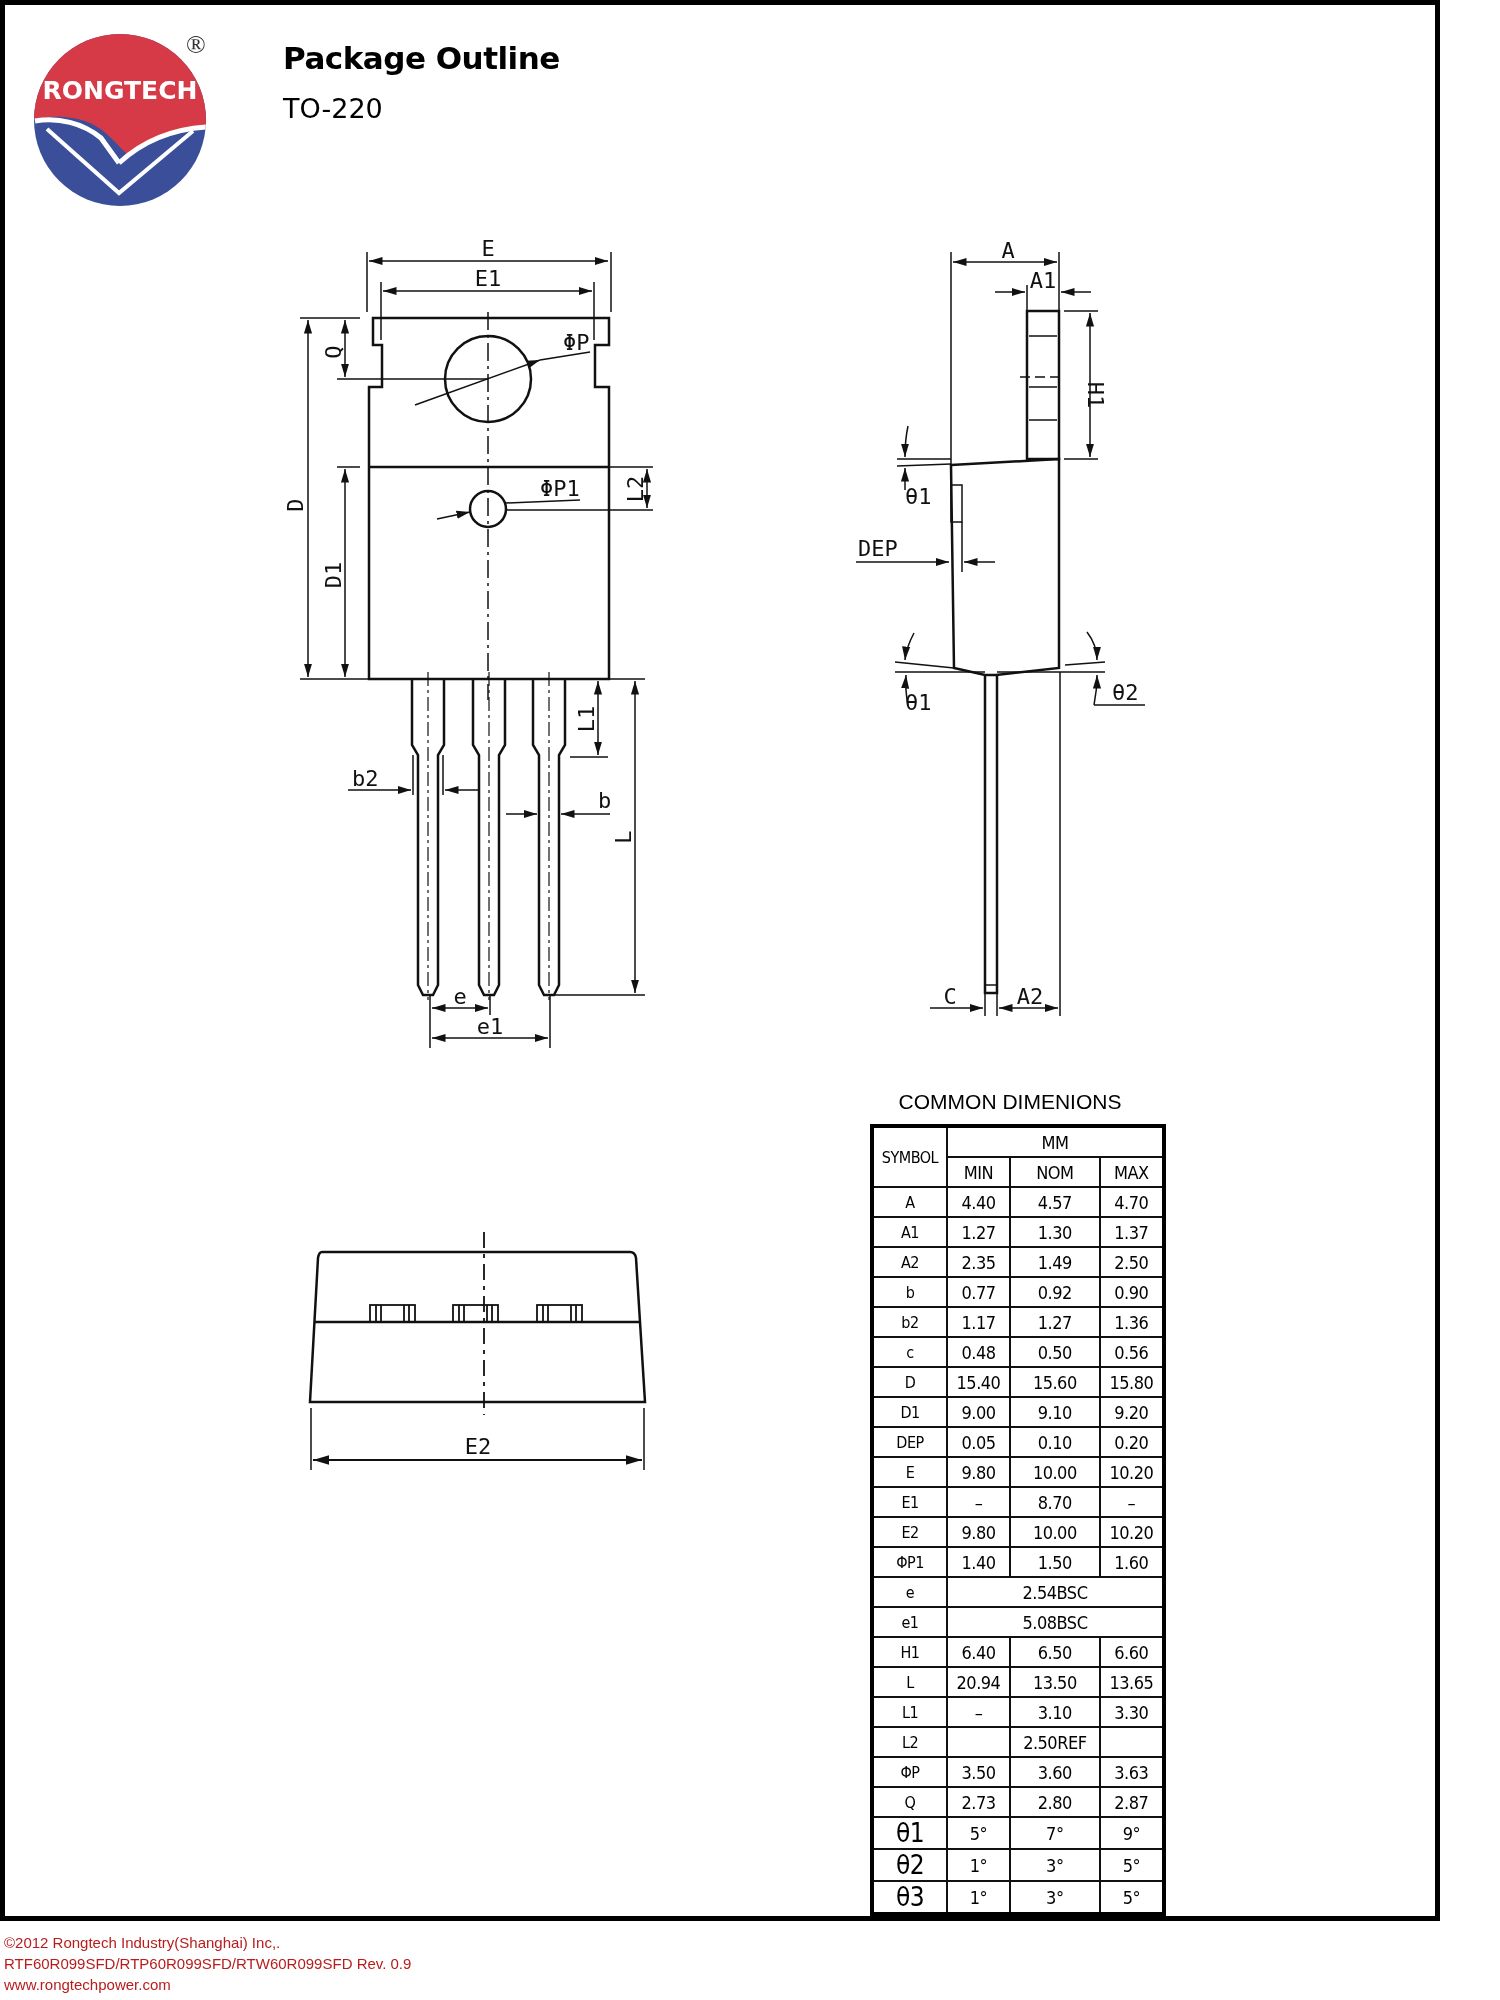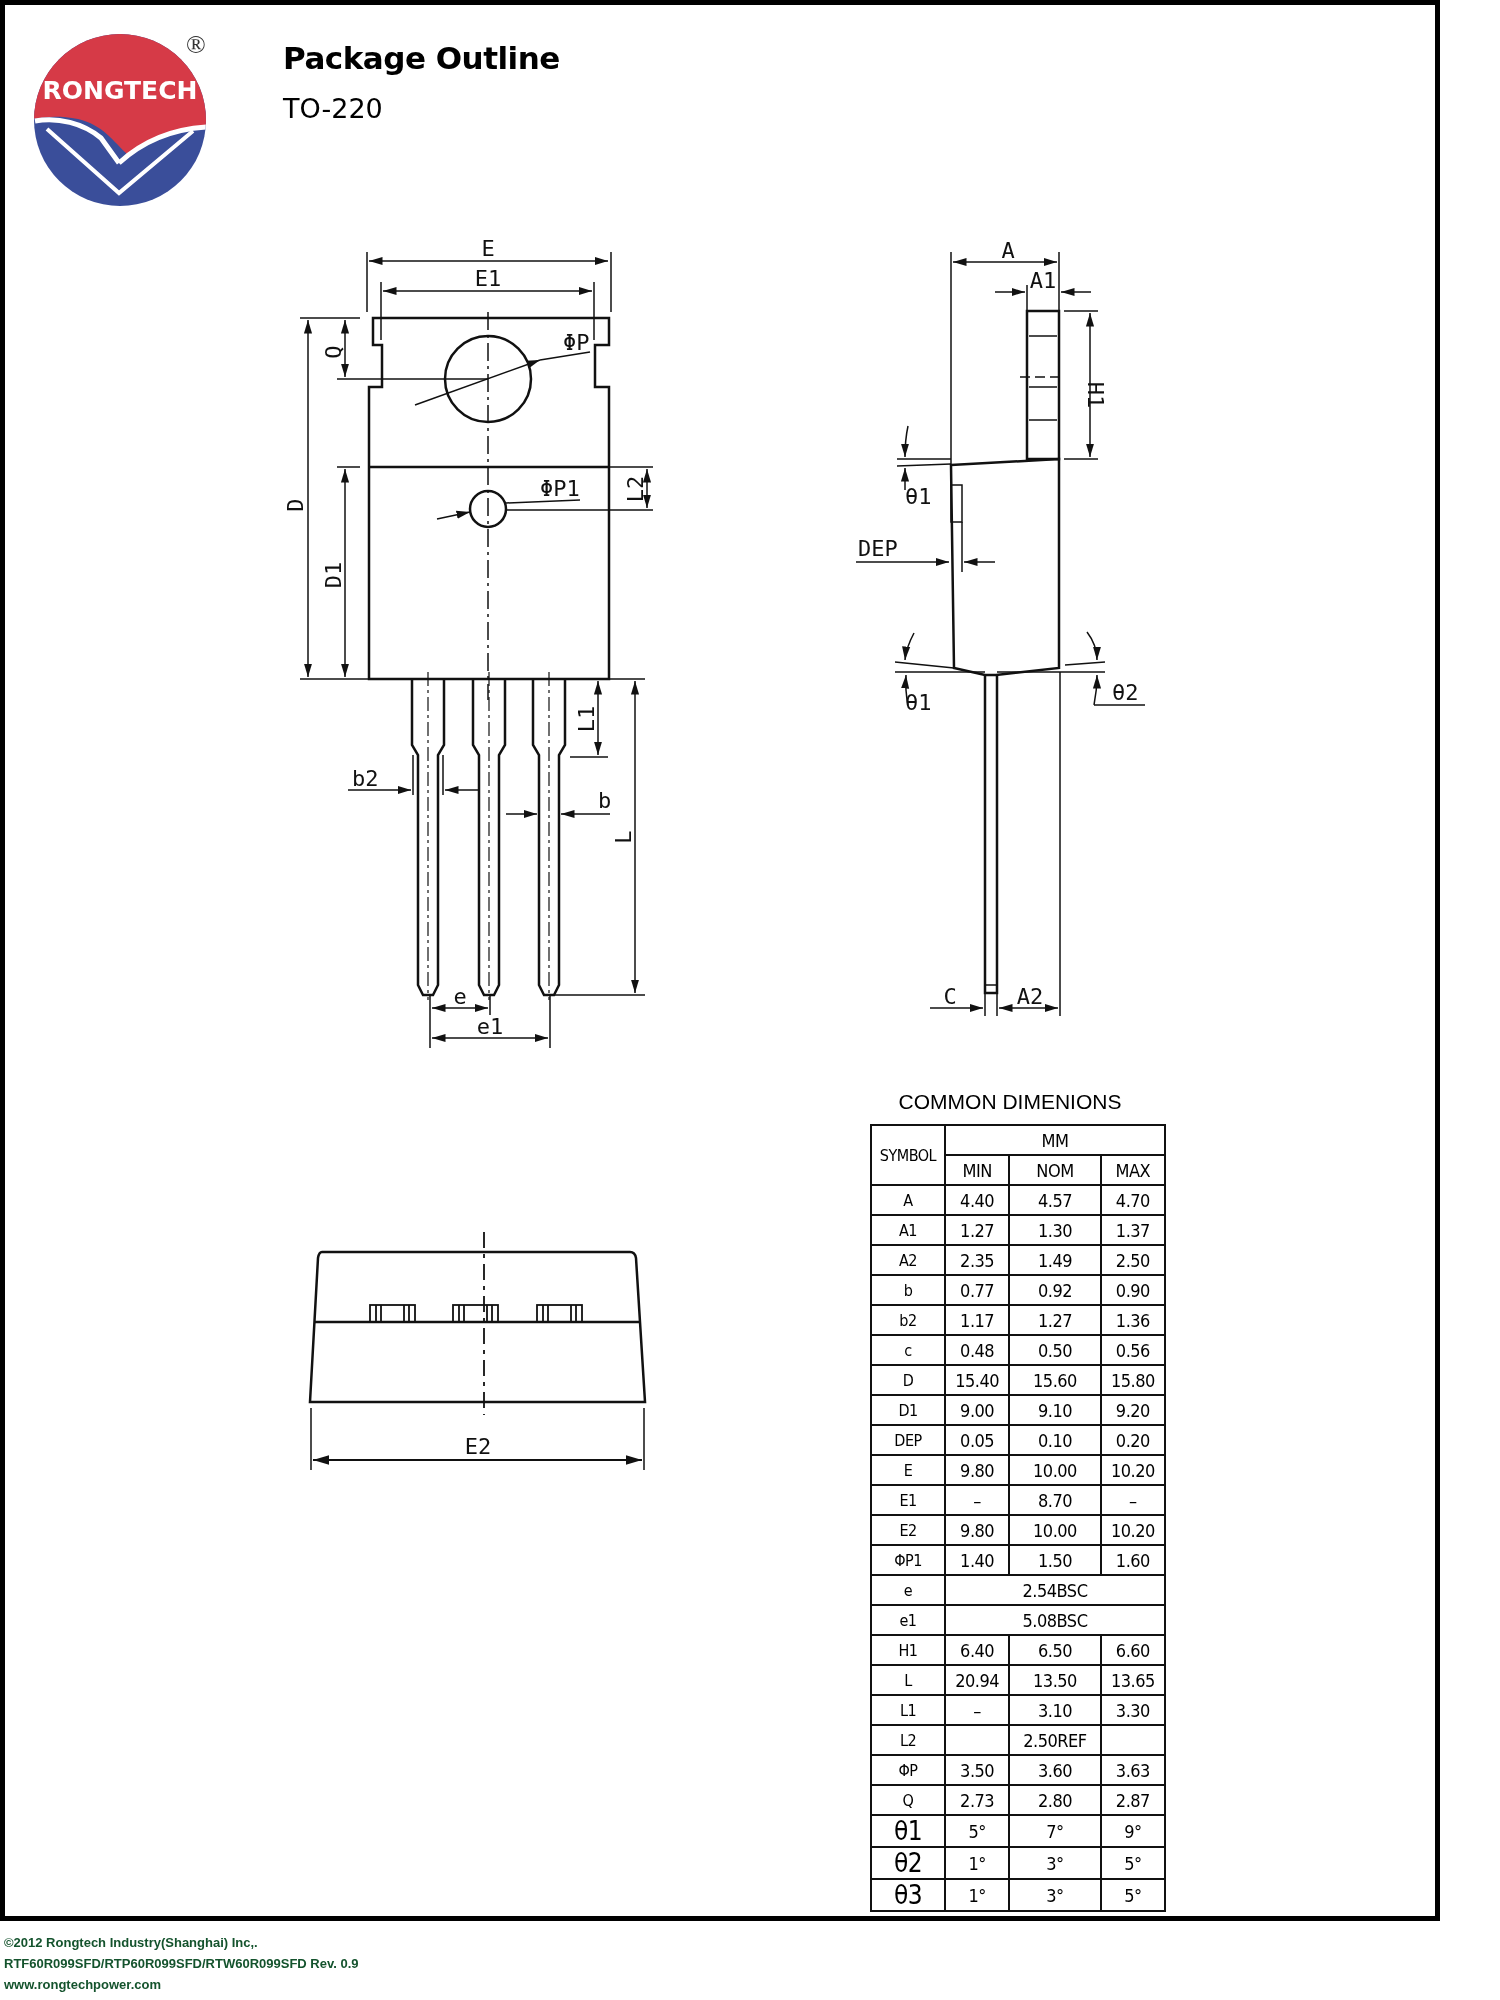--- a/index.html
+++ b/index.html
@@ -5,26 +5,26 @@
   html, body { margin:0; padding:0; background:#ffffff; }
   body { width:1500px; height:2000px; position:relative; overflow:hidden; font-family:"Liberation Sans", sans-serif; color:#000; }
   .frame { position:absolute; left:0; top:0; width:1430px; height:1911px; border:5px solid #000; box-sizing:content-box; }
   .logo { position:absolute; left:33px; top:33px; width:174px; height:174px; }
   .reg { position:absolute; left:186px; top:30px; font-family:"Liberation Serif", serif; font-size:26px; color:#333; }
   .title { position:absolute; left:283px; top:40px; font-family:"DejaVu Sans", sans-serif; font-weight:bold; font-size:31px; letter-spacing:-0.5px; }
   .subtitle { position:absolute; left:283px; top:93px; font-family:"DejaVu Sans", sans-serif; font-size:27px; }
   svg.drawing { position:absolute; left:0; top:0; }
   .dimtxt { font-family:"DejaVu Sans Mono", monospace; font-size:22px; fill:#111; }
   .table-caption { position:absolute; left:862px; top:1090px; width:296px; text-align:center; font-size:21px; white-space:nowrap; }
-  table.dims { position:absolute; left:870px; top:1124px; width:296px; border-collapse:collapse; border:1px solid #000000; font-family:"DejaVu Sans Condensed","DejaVu Sans", sans-serif; }
+  table.dims { position:absolute; left:870px; top:1124px; width:296px; border-collapse:collapse; border:4px solid #000000; font-family:"DejaVu Sans Condensed","DejaVu Sans", sans-serif; }
   table.dims td, table.dims th { border:2px solid #111; height:28px; padding:0; text-align:center; font-size:18px; font-weight:normal; letter-spacing:-0.5px; }
   table.dims th { font-size:18px; }
   table.dims .sym { width:72px; font-size:16px; }
   table.dims .theta { font-size:26px; }
-  .footer { position:absolute; left:4px; top:1932px; font-size:13px; line-height:21px; color:#14532d;font-weight:bold; }
+  .footer { position:absolute; left:4px; top:1932px; font-size:15px; line-height:21px; color:#b91c1c; }
 </style>
 </head>
 <body>
 
 <div class="frame"></div>
 
 <svg class="logo" viewBox="0 0 174 174" width="174" height="174">
   <defs>
     <clipPath id="lc">
         <circle cx="87" cy="87" r="86"></circle>

